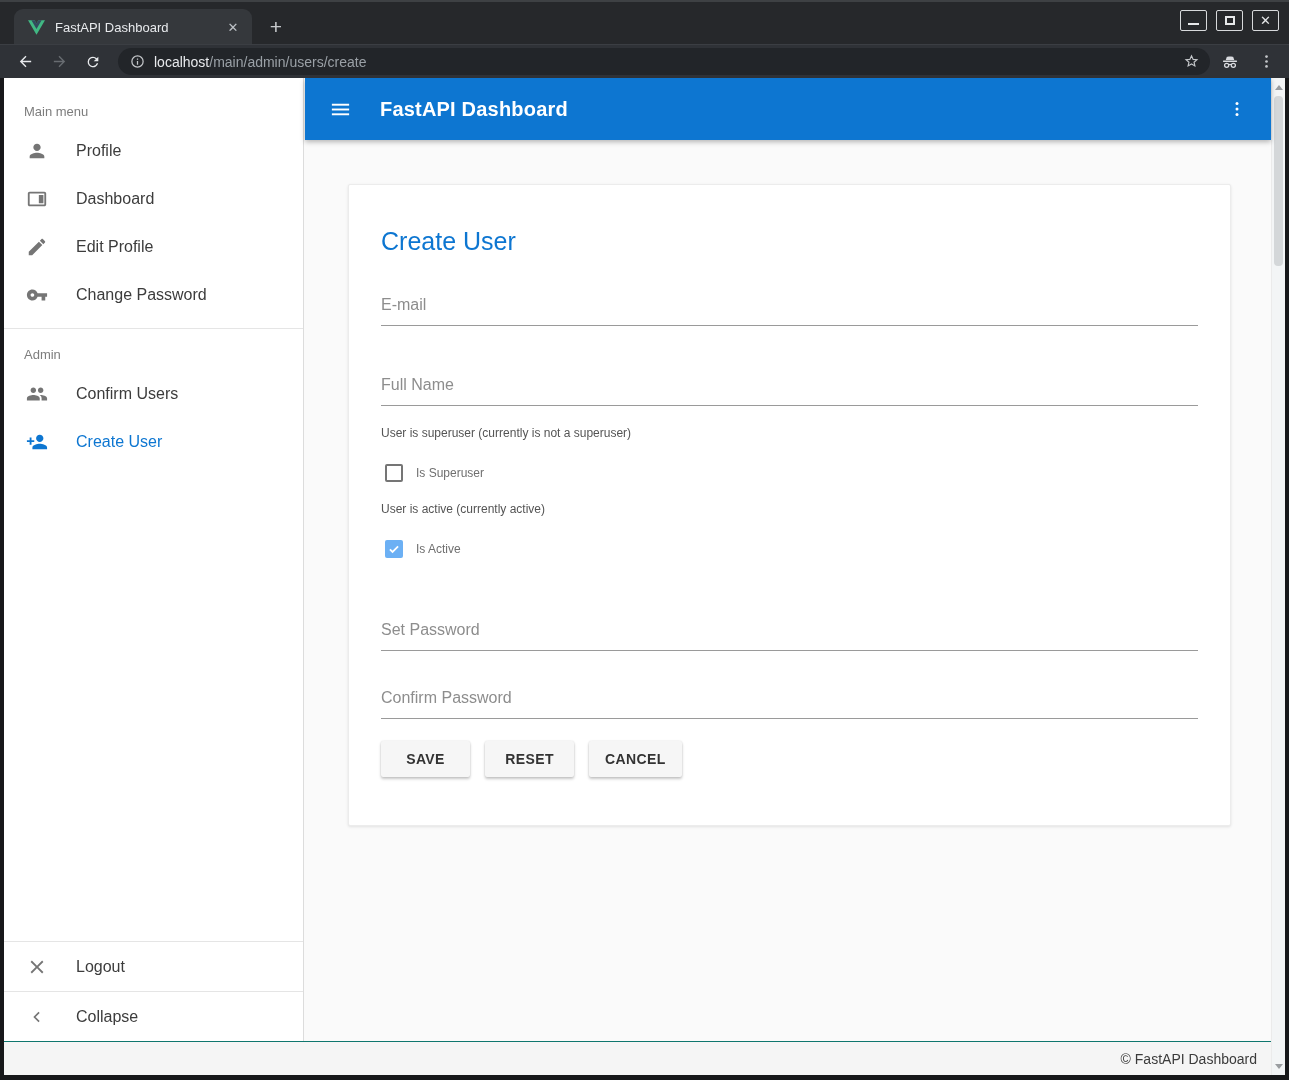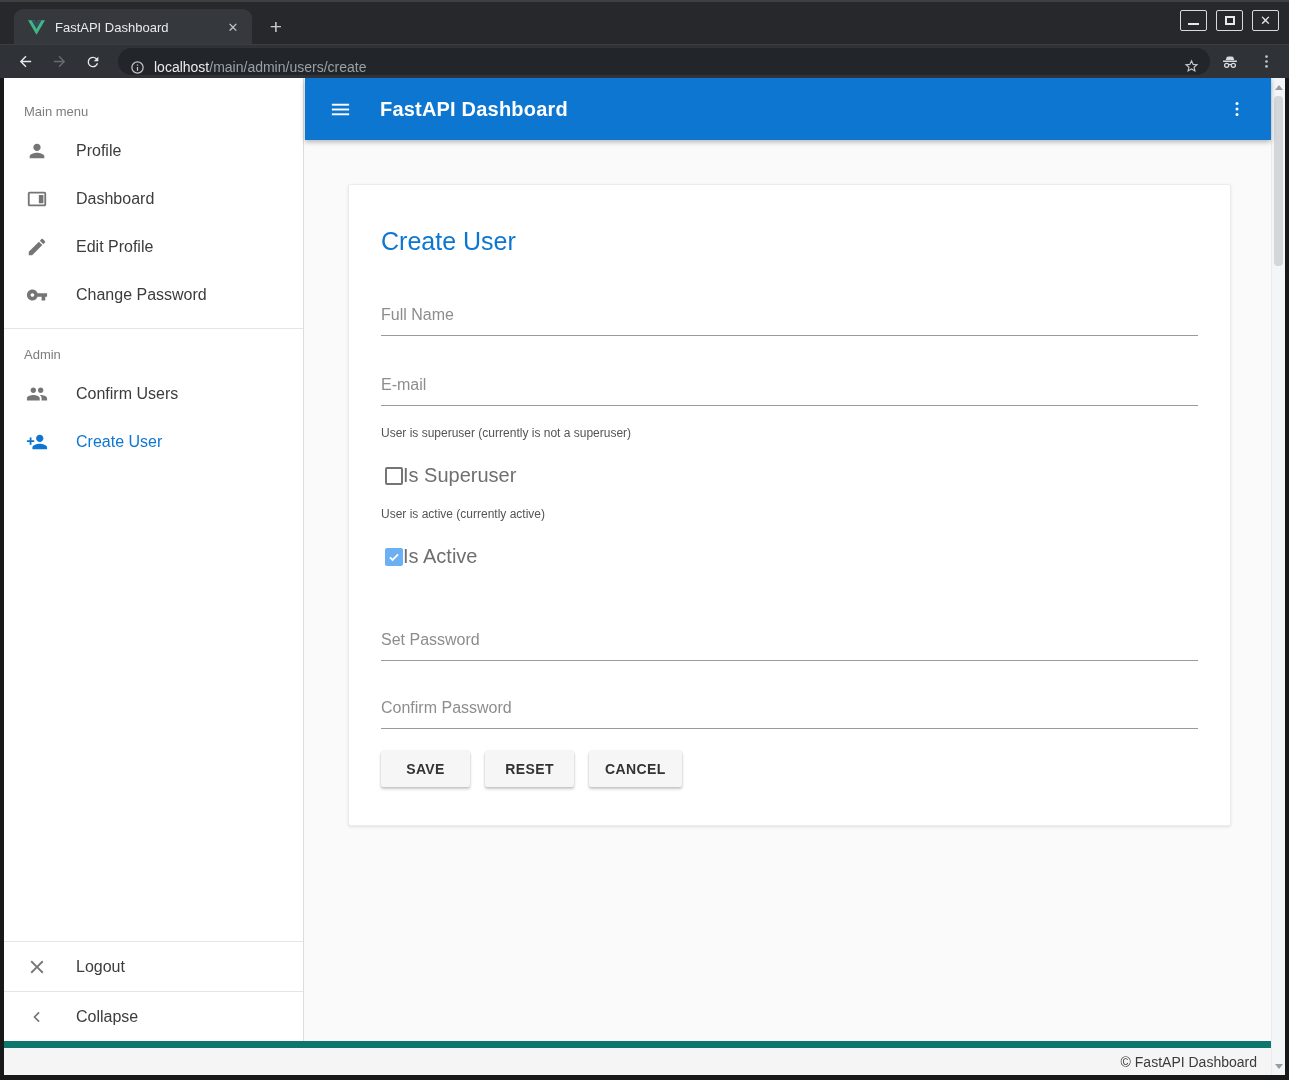--- a/index.html
+++ b/index.html
@@ -39,21 +39,21 @@
     position:absolute; left:0; top:44px; width:1289px; height:34px;
     background:#2f3237; border-top:1px solid #3b3e43;
     display:flex; align-items:center;
   }
   .nav-icon { width:26px; height:26px; display:flex; align-items:center; justify-content:center; flex:none; }
   .nav-back { margin-left:12px; }
   .nav-fwd { margin-left:8px; }
   .nav-reload { margin-left:8px; }
   .omnibox {
     margin-left:12px; width:1092px; height:27px; border-radius:14px;
-    background:#222529; display:flex; align-items:flex-end; padding:0 10px 0 12px;
+    background:#222529; display:flex; align-items:center; padding:0 10px 0 12px;
   }
   .omni-url { font-size:14px; margin-left:9px; flex:1; white-space:nowrap; overflow:hidden; }
   .omni-host { color:#e8eaed; }
   .omni-path { color:#9aa0a6; }
   .toolbar-right { display:flex; align-items:center; margin-left:10px; gap:18px; }
 
   
   .viewport {
     position:absolute; left:4px; top:78px; width:1281px; height:997px;
     background:#fafafa; overflow:hidden;
@@ -104,35 +104,35 @@
   .text-field input::placeholder { color:#8d8d8d; opacity:1; }
   .text-field.gap-md { margin-top:40px; }
   .text-field.gap-lg { margin-top:63px; }
   .text-field.gap-sm { margin-top:38px; }
 
   .hint { margin-top:20px; font-size:12px; color:#545454; }
   .check-row { margin-top:24px; display:flex; align-items:center; cursor:pointer; }
   .checkbox { width:18px; height:18px; margin-left:4px; border-radius:2px; flex:none; }
   .checkbox.unchecked { border:2px solid #757575; background:#fff; }
   .checkbox.checked { background:#6cb0f4; display:flex; align-items:center; justify-content:center; }
-  .check-label { font-size:20px; color:#6f6f6f; }
+  .check-label { margin-left:13px; font-size:12px; color:#6f6f6f; }
 
   .btn-row { margin-top:22px; display:flex; }
   .btn {
     min-width:89px; height:36px; margin-right:15px; padding:0 16px;
     background:#f6f6f6; border:none; border-radius:2px;
     box-shadow:0 2px 3px rgba(0,0,0,0.22), 0 0 2px rgba(0,0,0,0.12);
     font-family:"Liberation Sans", sans-serif;
     font-size:14px; font-weight:700; letter-spacing:0.4px; color:#333;
     cursor:pointer;
   }
 
   .page-footer {
     position:absolute; left:0; top:963px; width:1267px; height:34px;
-    background:#f5f5f5; border-top:7px solid #0f766e;
+    background:#f5f5f5; border-top:1px solid #0f766e;
     display:flex; align-items:center; justify-content:flex-end;
     padding-right:14px; font-size:14px; color:#3b3b3b;
   }
 
   
   .scrollbar {
     position:absolute; right:0; top:0; width:14px; height:997px;
     background:#f3f5f6; border-left:1px solid #ebebeb;
   }
   .sb-arrow { position:absolute; left:0; width:14px; height:14px;
@@ -328,26 +328,26 @@
               <circle cx="12" cy="12" r="1.8"></circle>
               <circle cx="12" cy="18.5" r="1.8"></circle>
             </g>
           </svg>
       </span>
     </header>
 
     <section class="card">
       <h1>Create User</h1>
 
+      <label class="text-field gap-md">
+        <input type="text" placeholder="E-mail" style="">
+      </label>
+
       <label class="text-field">
         <input type="text" placeholder="Full Name" style="">
-      </label>
-
-      <label class="text-field gap-md">
-        <input type="text" placeholder="E-mail" style="">
       </label>
 
       <div class="hint">User is superuser (currently is not a superuser)</div>
 
       <div class="check-row">
         <span class="checkbox unchecked"></span>
         <span class="check-label">Is Superuser</span>
       </div>
 
       <div class="hint">User is active (currently active)</div>

